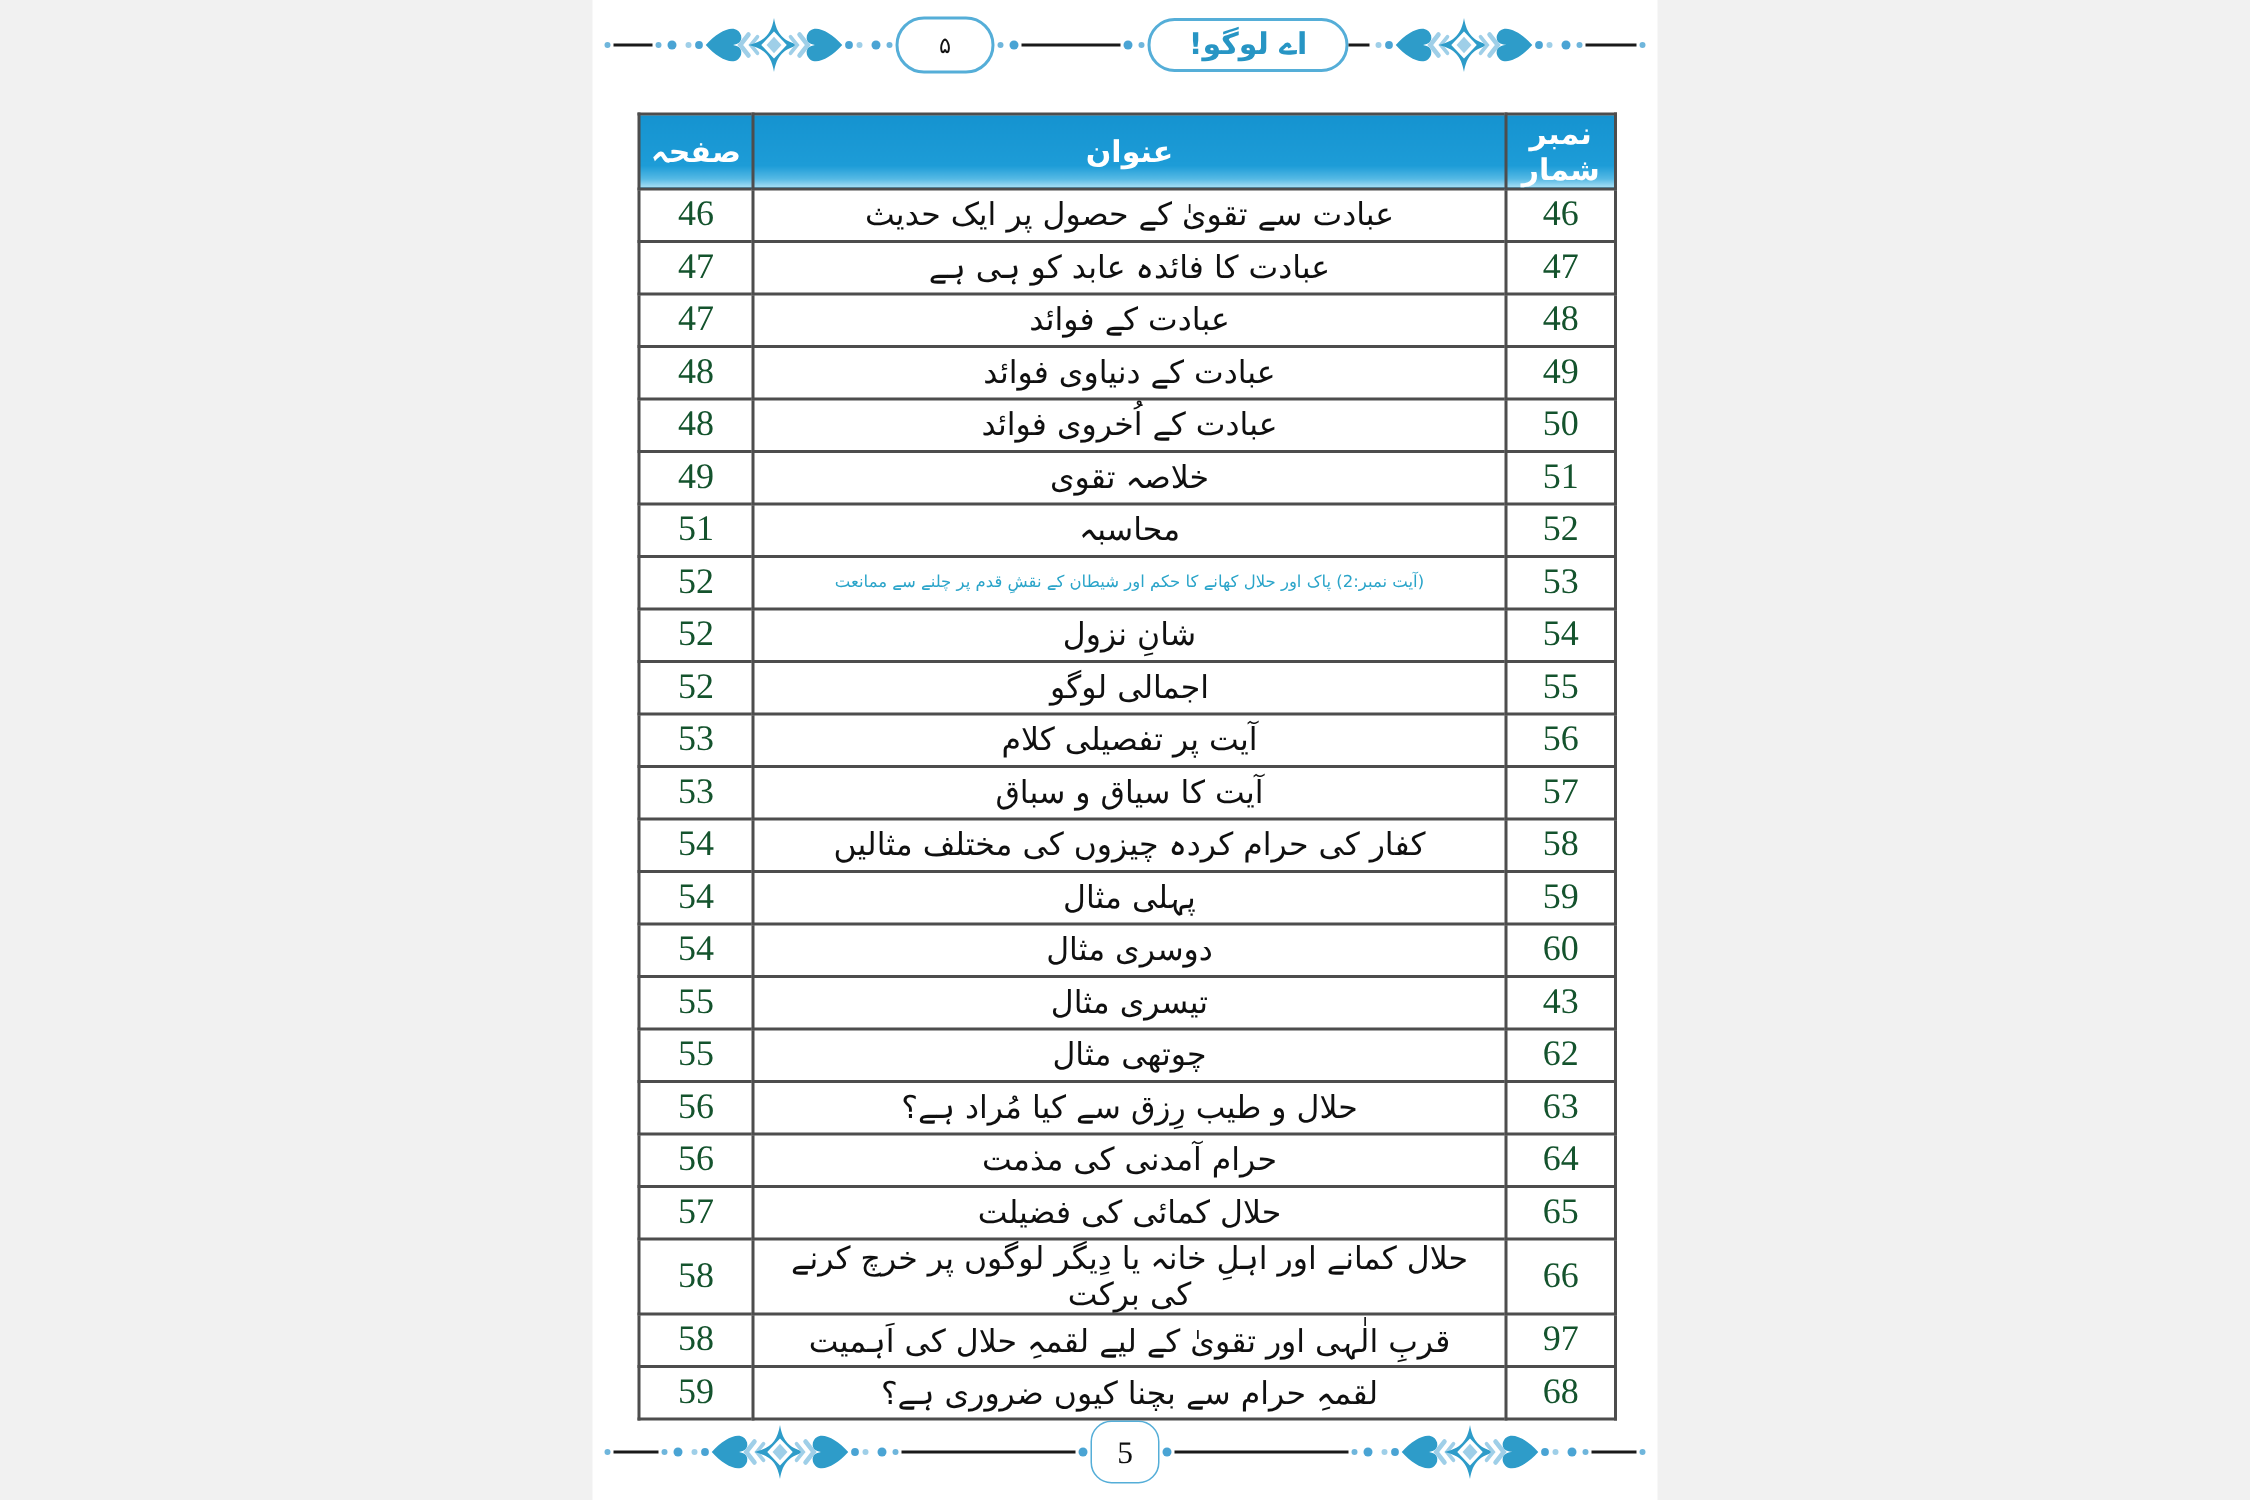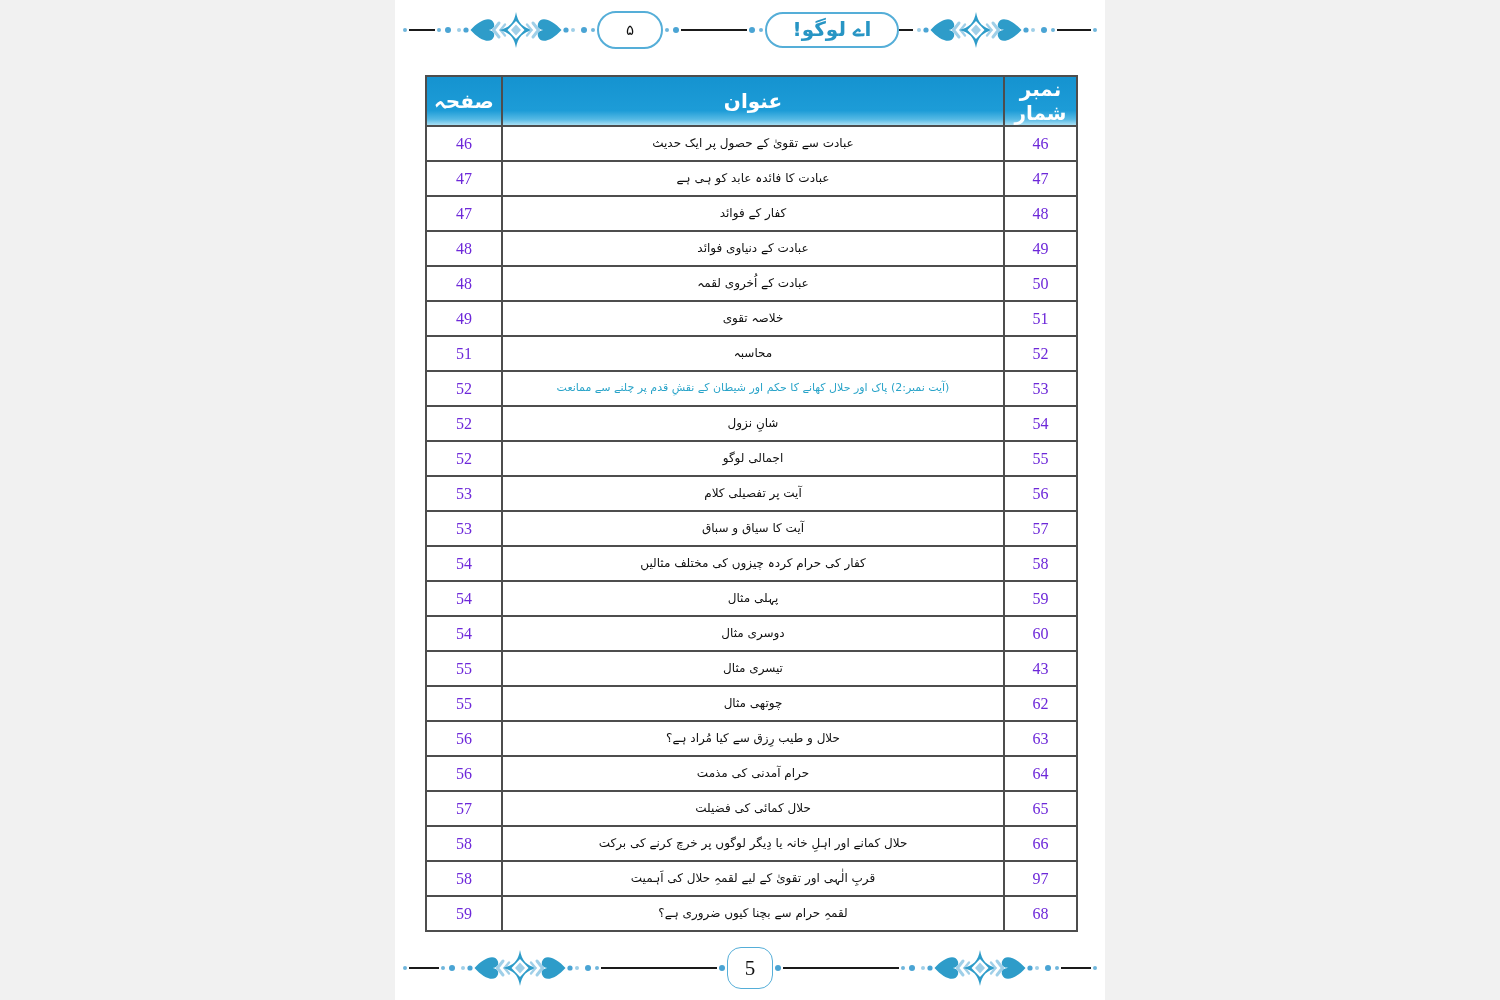--- a/index.html
+++ b/index.html
@@ -32,22 +32,22 @@
               border-collapse:collapse; direction:rtl; table-layout:fixed; }
   table.toc col.c-serial { width:73px; }
   table.toc col.c-page { width:76px; }
   table.toc th, table.toc td { border:2px solid #4d4d4d; text-align:center; vertical-align:middle; }
   table.toc th {
     height:40px; color:#ffffff; font-size:20px; font-weight:bold;
     background:linear-gradient(180deg, #1593d0 0%, #1d9cd7 70%, #55b9e4 88%, #a8dff4 100%);
     margin-top:28px;
   }
   table.toc td { height:35px; background:#ffffff; }
-  td.num { font-family:"Liberation Serif", serif; font-size:16px; color:#6d28d9;margin-top:14px; }
-  td.title { font-size:12px; color:#101010; padding:0 10px; line-height:1.15; }
+  td.num { font-family:"Liberation Serif", serif; font-size:24px; color:#14532d;margin-top:14px; }
+  td.title { font-size:21px; color:#101010; padding:0 10px; line-height:1.15; }
   td.title.hl { color:#2aa4c9; font-size:11px; }
 </style>
 </head>
 <body>
 
 <svg width="0" height="0" style="position:absolute">
   <defs>
     <g id="floral">
       <circle cx="3" cy="22" r="2" fill="#9fcfe8"></circle>
       <circle cx="10" cy="22" r="2.6" fill="#4aa4d4"></circle>
@@ -119,31 +119,31 @@
             <td class="title">عبادت سے تقویٰ کے حصول پر ایک حدیث</td>
             <td class="num">46</td>
           </tr>
           <tr>
             <td class="num">47</td>
             <td class="title">عبادت کا فائدہ عابد کو ہی ہے</td>
             <td class="num">47</td>
           </tr>
           <tr>
             <td class="num">48</td>
-            <td class="title">کفار کے فوائد</td>
+            <td class="title">عبادت کے فوائد</td>
             <td class="num">47</td>
           </tr>
           <tr>
             <td class="num">49</td>
             <td class="title">عبادت کے دنیاوی فوائد</td>
             <td class="num">48</td>
           </tr>
           <tr>
             <td class="num">50</td>
-            <td class="title">عبادت کے اُخروی لقمہ</td>
+            <td class="title">عبادت کے اُخروی فوائد</td>
             <td class="num">48</td>
           </tr>
           <tr>
             <td class="num">51</td>
             <td class="title">خلاصہ تقوی</td>
             <td class="num">49</td>
           </tr>
           <tr>
             <td class="num">52</td>
             <td class="title">محاسبہ</td>

